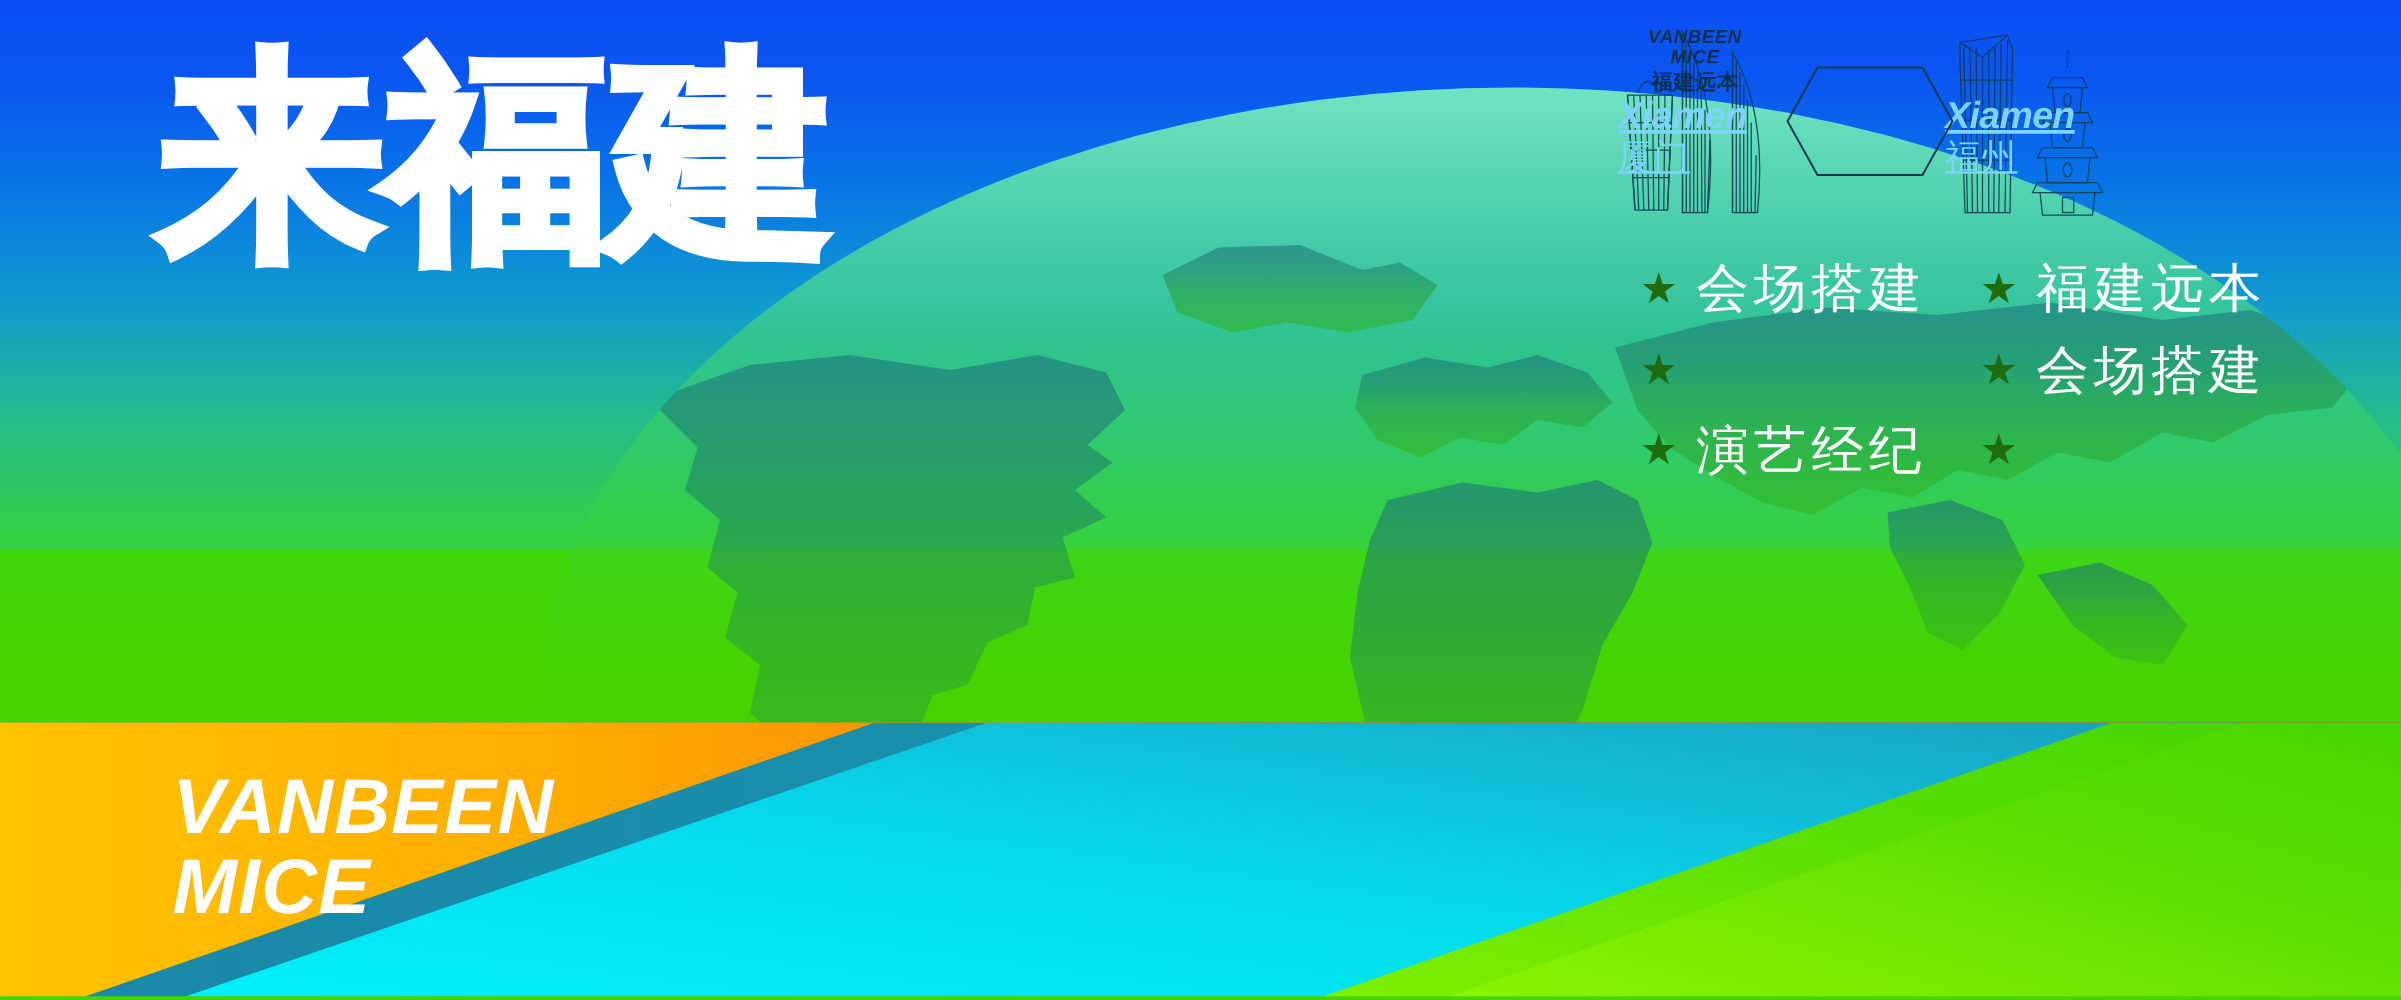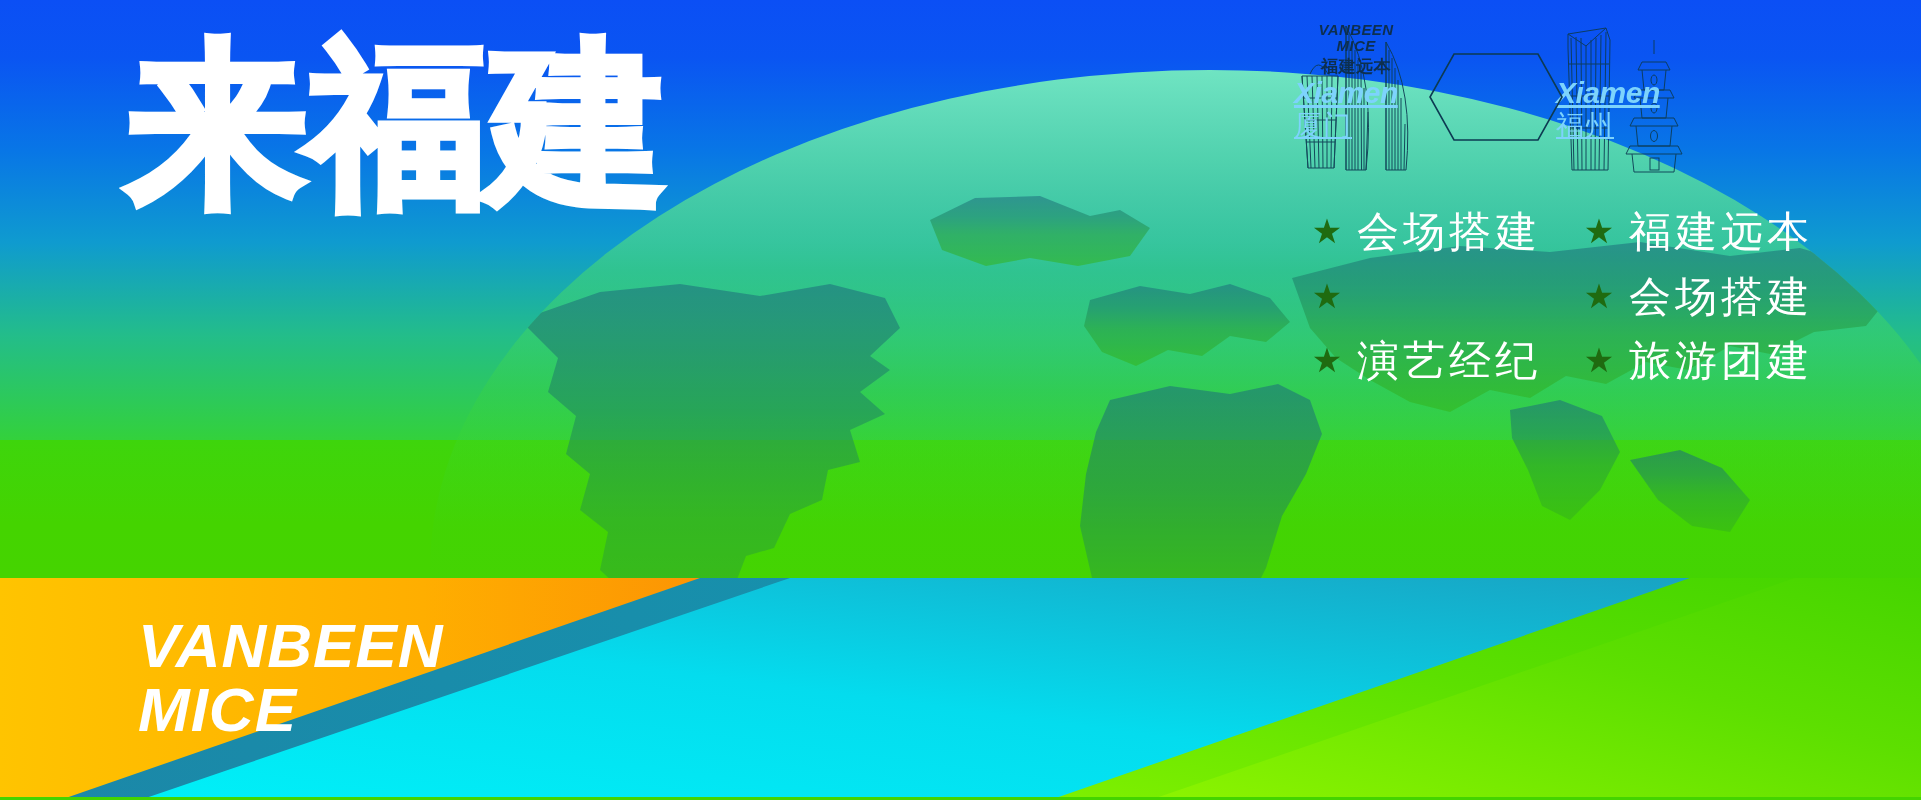--- a/index.html
+++ b/index.html
@@ -257,21 +257,20 @@
       </div>
     </div>
 
     <div class="service-row">
       <div class="service-item">
         <span class="star-icon">★</span>
         <span class="service-label">演艺经纪</span>
       </div>
       <div class="service-item wide">
         <span class="star-icon">★</span>
-        <span class="service-label">旅游团建</span>
       </div>
     </div>
 
   </div>
 
   <div class="cities">
 
     <svg class="landmark" style="left:0px; top:8px; width:160px; height:168px;" viewBox="0 0 160 168">
       <g fill="none" stroke="#0d3a52" stroke-width="1" opacity="0.9">
 

